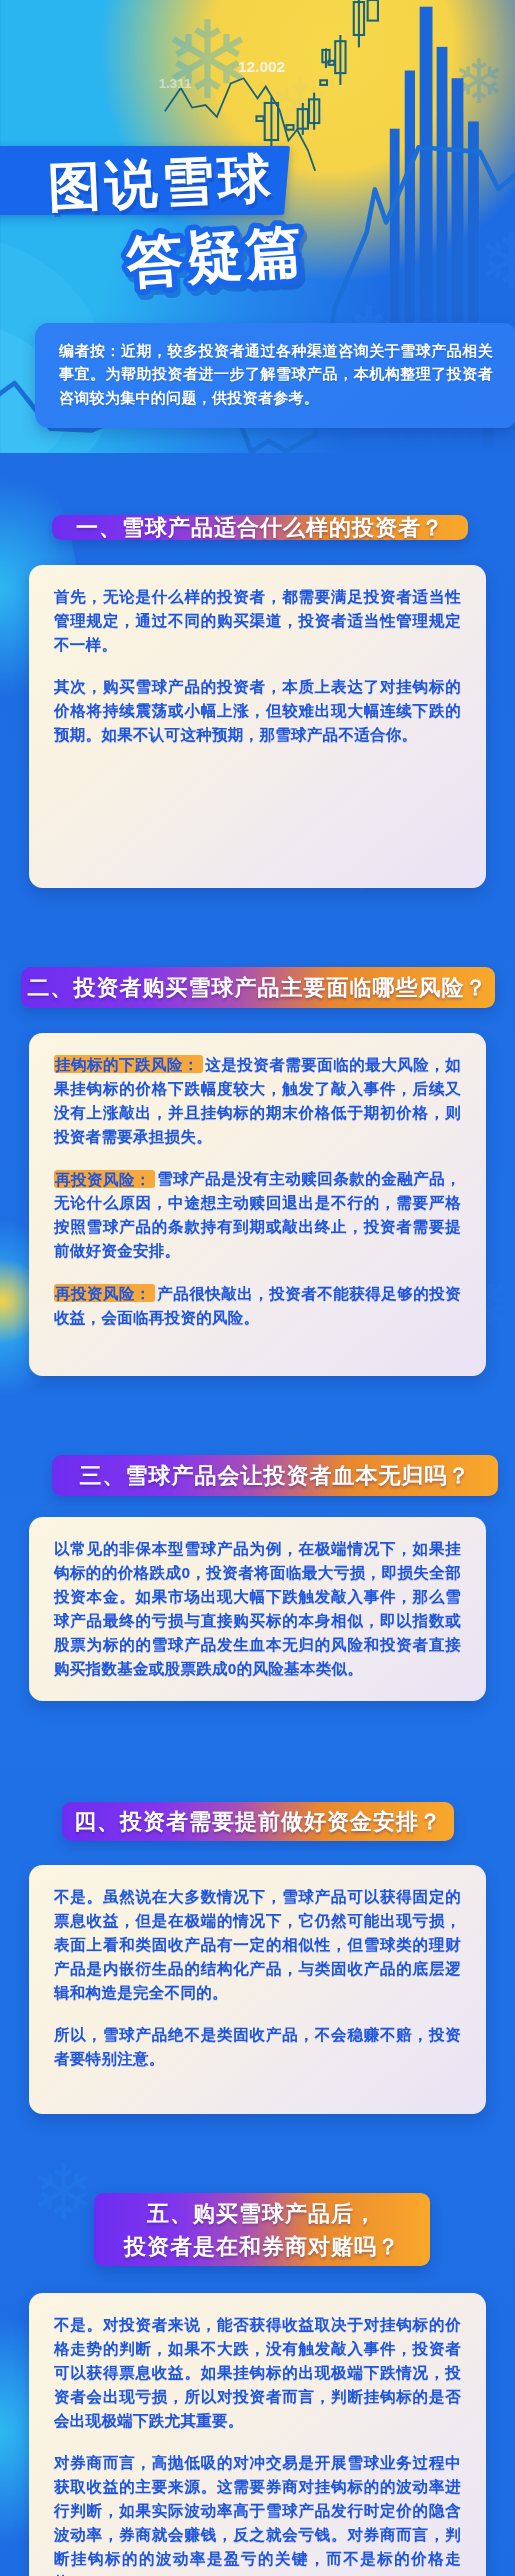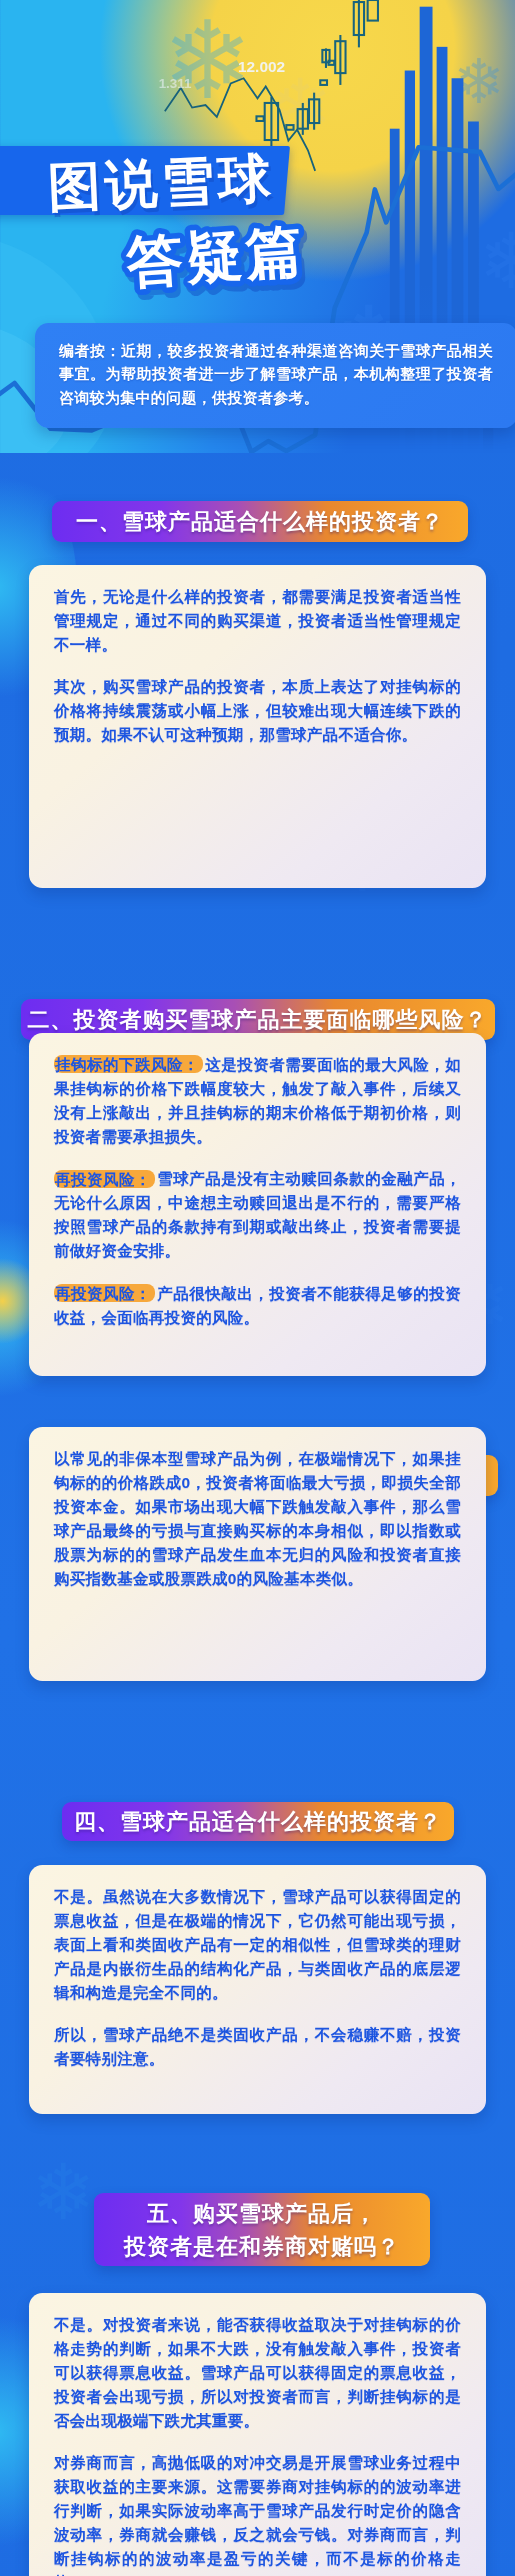--- a/index.html
+++ b/index.html
@@ -54,21 +54,21 @@
     position:absolute;left:29px;width:457px;box-sizing:border-box;
     background:linear-gradient(140deg,#fbf5e2 0%,#f9f2e2 35%,#efe9f2 75%,#e9e3f4 100%);
     border-radius:13.4px;padding:19.6px 25px 15.5px 25px;
     color:#1d55e0;font-size:15.5px;font-weight:700;line-height:1.55;
     text-align:justify;letter-spacing:0.3px;overflow:hidden;
     box-shadow:0 6.2px 13.4px rgba(9,42,120,.22);
     text-shadow:0 0.5px 0 rgba(120,140,230,.25);
   }
   .card p{margin:0;}
   .card p + p{margin-top:18.5px;}
-  .hl{background:#f7a83b;border-radius:8px;padding:0.5px 4.1px 0.5px 1px;margin-right:2.1px;}
+  .hl{background:#f7a83b;border-radius:3px;padding:0.5px 4.1px 0.5px 1px;margin-right:2.1px;}
 </style>
 </head>
 <body>
 
 <div class="page">
 
   <svg class="hero-svg" width="515" height="453" viewBox="0 0 1000 880">
     <defs>
       <linearGradient id="heroBase" x1="0" y1="0" x2="1" y2="0.22">
         <stop offset="0" stop-color="#2ab4f0"></stop>
@@ -150,55 +150,55 @@
   <div class="blob" style="left:-88px;top:453px;width:165px;height:268px;background:radial-gradient(circle,#2fbaf2 0%,rgba(47,186,242,0) 70%);"></div>
   <div class="blob" style="left:-72px;top:1200px;width:134px;height:216px;background:radial-gradient(circle,#33bdf3 0%,rgba(51,189,243,0) 70%);"></div>
   <div class="blob" style="left:-31px;top:1252px;width:67px;height:98px;background:radial-gradient(circle,#f4d04a 0%,rgba(244,208,74,0) 72%);"></div>
   <div class="blob" style="left:-82px;top:2287px;width:155px;height:289px;background:radial-gradient(circle,#2fbaf2 0%,rgba(47,186,242,0) 70%);"></div>
 
   <div class="flake" style="left:319px;top:804px;font-size:103px;color:#2f7ff0;opacity:.16;">❄</div>
   <div class="flake" style="left:438px;top:1262px;font-size:88px;color:#2f7ff0;opacity:.15;">❄</div>
 
   <div class="flake" style="left:31px;top:2154px;font-size:77px;color:#2f9ff0;opacity:.12;">❄</div>
 
-  <div class="qbanner" style="left:52px;top:501px;width:416px;height:41px;">
+  <div class="qbanner" style="left:52px;top:515px;width:416px;height:25px;">
     <span>一、雪球产品适合什么样的投资者？</span>
   </div>
   <div class="card" style="top:565px;height:323px;">
     <p>首先，无论是什么样的投资者，都需要满足投资者适当性管理规定，通过不同的购买渠道，投资者适当性管理规定不一样。</p>
     <p>其次，购买雪球产品的投资者，本质上表达了对挂钩标的价格将持续震荡或小幅上涨，但较难出现大幅连续下跌的预期。如果不认可这种预期，那雪球产品不适合你。</p>
   </div>
 
-  <div class="qbanner" style="left:20.6px;top:999px;width:474px;height:41px;">
+  <div class="qbanner" style="left:20.6px;top:967px;width:474px;height:41px;">
     <span>二、投资者购买雪球产品主要面临哪些风险？</span>
   </div>
   <div class="card" style="top:1033px;height:343px;">
     <p><span class="hl">挂钩标的下跌风险：</span><span>这是投资者需要面临的最大风险，如果挂钩标的价格下跌幅度较大，触发了敲入事件，后续又没有上涨敲出，并且挂钩标的期末价格低于期初价格，则投资者需要承担损失。</span></p>
     <p><span class="hl">再投资风险：</span><span>雪球产品是没有主动赎回条款的金融产品，无论什么原因，中途想主动赎回退出是不行的，需要严格按照雪球产品的条款持有到期或敲出终止，投资者需要提前做好资金安排。</span></p>
     <p><span class="hl">再投资风险：</span><span>产品很快敲出，投资者不能获得足够的投资收益，会面临再投资的风险。</span></p>
   </div>
 
   <div class="qbanner" style="left:52px;top:1455px;width:446px;height:41px;">
     <span>三、雪球产品会让投资者血本无归吗？</span>
   </div>
-  <div class="card" style="top:1427px;height:254px;">
+  <div class="card" style="top:1517px;height:184px;">
     <p>以常见的非保本型雪球产品为例，在极端情况下，如果挂钩标的的价格跌成0，投资者将面临最大亏损，即损失全部投资本金。如果市场出现大幅下跌触发敲入事件，那么雪球产品最终的亏损与直接购买标的本身相似，即以指数或股票为标的的雪球产品发生血本无归的风险和投资者直接购买指数基金或股票跌成0的风险基本类似。</p>
   </div>
 
   <div class="qbanner" style="left:62px;top:1802px;width:392px;height:39px;">
-    <span>四、雪球产品适合什么样的投资者？</span>
+    <span>四、投资者需要提前做好资金安排？</span>
   </div>
   <div class="card" style="top:1865px;height:249px;">
     <p>不是。虽然说在大多数情况下，雪球产品可以获得固定的票息收益，但是在极端的情况下，它仍然可能出现亏损，表面上看和类固收产品有一定的相似性，但雪球类的理财产品是内嵌衍生品的结构化产品，与类固收产品的底层逻辑和构造是完全不同的。</p>
     <p>所以，雪球产品绝不是类固收产品，不会稳赚不赔，投资者要特别注意。</p>
   </div>
 
   <div class="qbanner" style="left:94px;top:2193px;width:336px;height:73px;">
     <span>五、购买雪球产品后，</span>
     <span>投资者是在和券商对赌吗？</span>
   </div>
   <div class="card" style="top:2293px;height:318px;">
-    <p>不是。对投资者来说，能否获得收益取决于对挂钩标的价格走势的判断，如果不大跌，没有触发敲入事件，投资者可以获得票息收益。雪球产品可以获得固定的票息收益，投资者会出现亏损，所以对投资者而言，判断挂钩标的是否会出现极端下跌尤其重要。</p>
+    <p>不是。对投资者来说，能否获得收益取决于对挂钩标的价格走势的判断，如果不大跌，没有触发敲入事件，投资者可以获得票息收益。如果挂钩标的出现极端下跌情况，投资者会出现亏损，所以对投资者而言，判断挂钩标的是否会出现极端下跌尤其重要。</p>
     <p>对券商而言，高抛低吸的对冲交易是开展雪球业务过程中获取收益的主要来源。这需要券商对挂钩标的的波动率进行判断，如果实际波动率高于雪球产品发行时定价的隐含波动率，券商就会赚钱，反之就会亏钱。对券商而言，判断挂钩标的的波动率是盈亏的关键，而不是标的价格走势。</p>
   </div>
 
 </div>
 
 
 </body></html>

